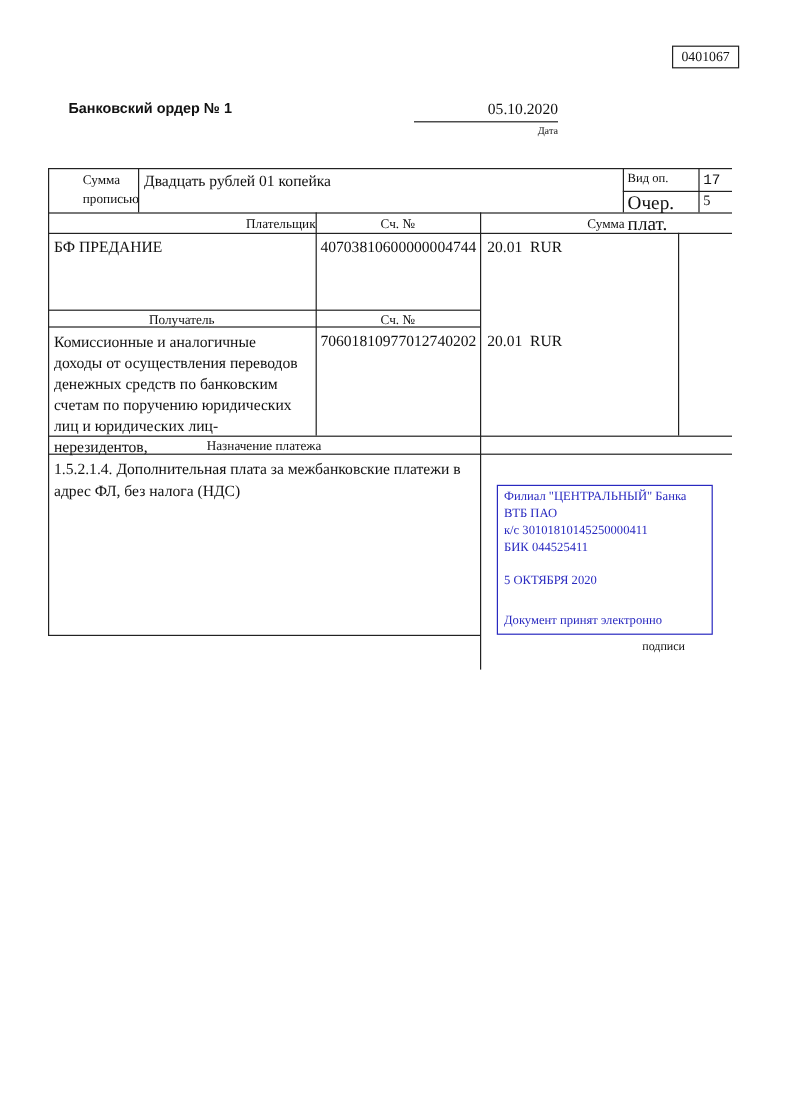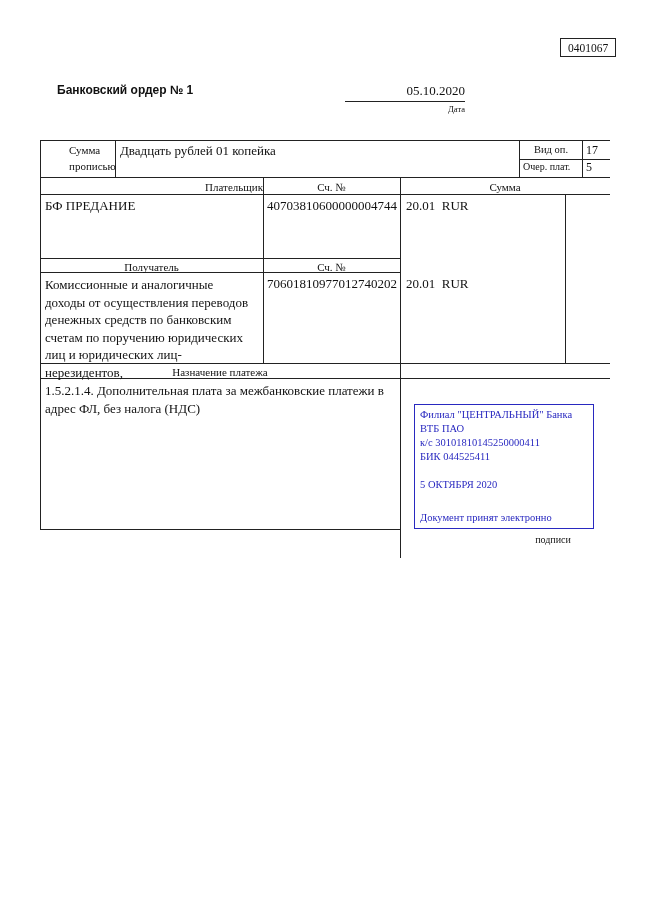--- a/index.html
+++ b/index.html
@@ -27,23 +27,23 @@
     left:57px; top:83px;
     font-family:"Liberation Sans", sans-serif;
     font-weight:bold; font-size:12px;
   }
   .date-wrap{ left:345px; top:83px; width:120px; text-align:right; }
   .date-value{ font-size:13px; padding-bottom:2px; border-bottom:1px solid var(--line); }
   .date-label{ font-size:8.5px; padding-top:2px; }
 
   .sum-label{ left:44px; top:142px; width:68px; font-size:11px; line-height:16px;margin-left:25px; }
   .amount-words{ left:120px; top:143px; font-size:13px; }
-  .op-label{ left:523px; top:144px; width:56px; font-size:10.5px;text-align:center; }
-  .op-value{ left:586px; top:143px; font-size:12px; }
-  .pr-label{ left:523px; top:161px; width:58px; font-size:10px; }
+  .op-label{ left:523px; top:144px; width:56px; font-size:10.5px; }
+  .op-value{ left:586px; top:143px; font-size:12px;font-family:Liberation Mono, monospace; }
+  .pr-label{ left:523px; top:161px; width:58px; font-size:16px; }
   .pr-value{ left:586px; top:160px; font-size:12px; }
 
   .hdr{ font-size:11px; line-height:16px; }
   .payee-name{ width:222px; line-height:17.5px; }
   .purpose-text{ width:352px; line-height:17.5px; }
 
   .stamp{
     left:414px; top:404px; width:168px; height:117px;
     border:1px solid var(--stamp-color);
     color:var(--stamp-color);

